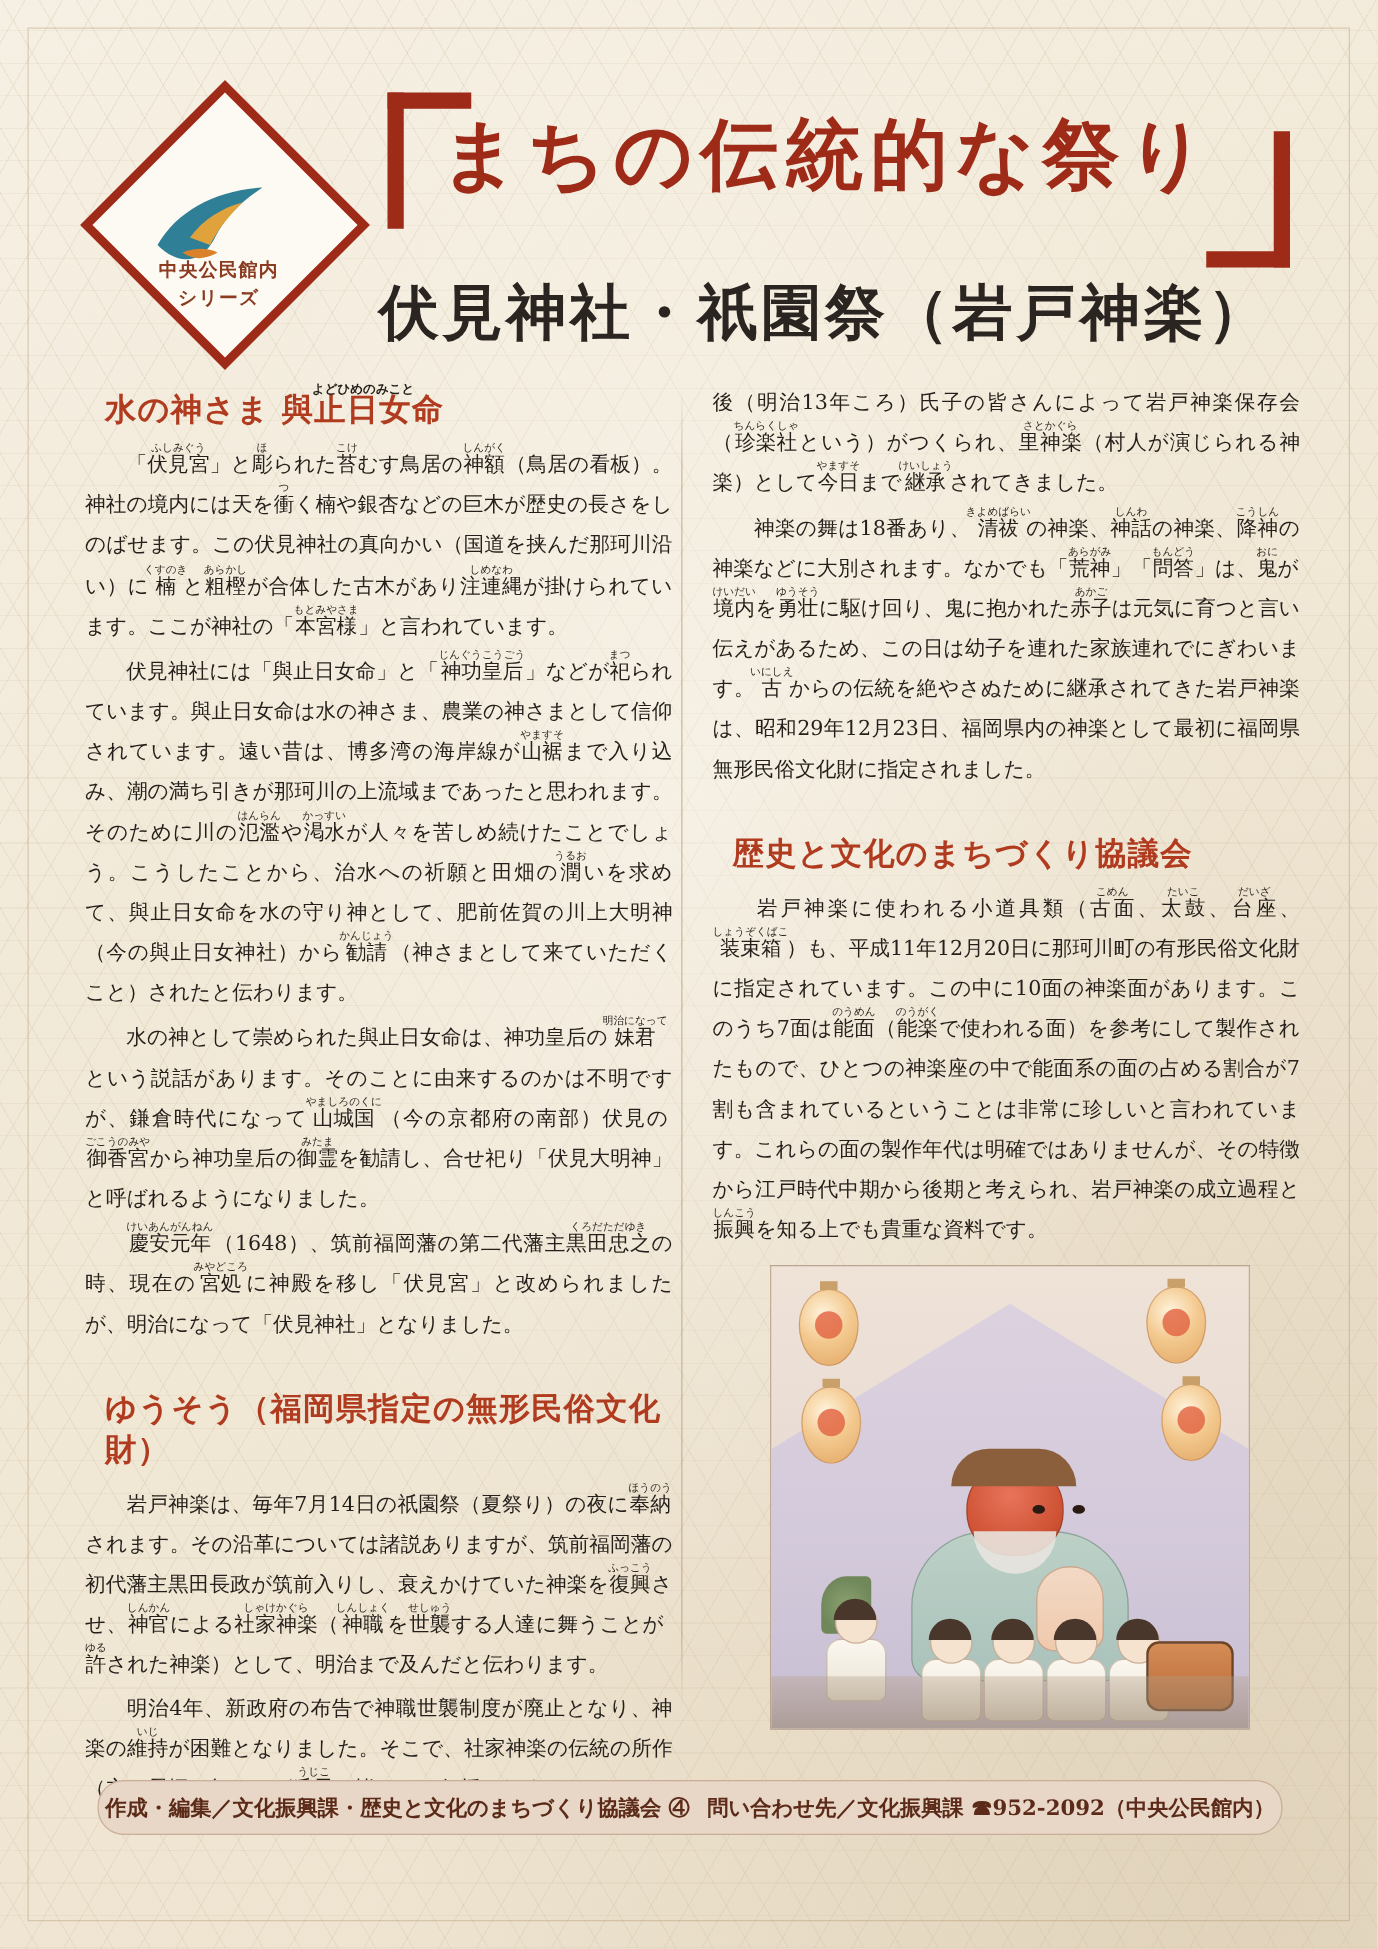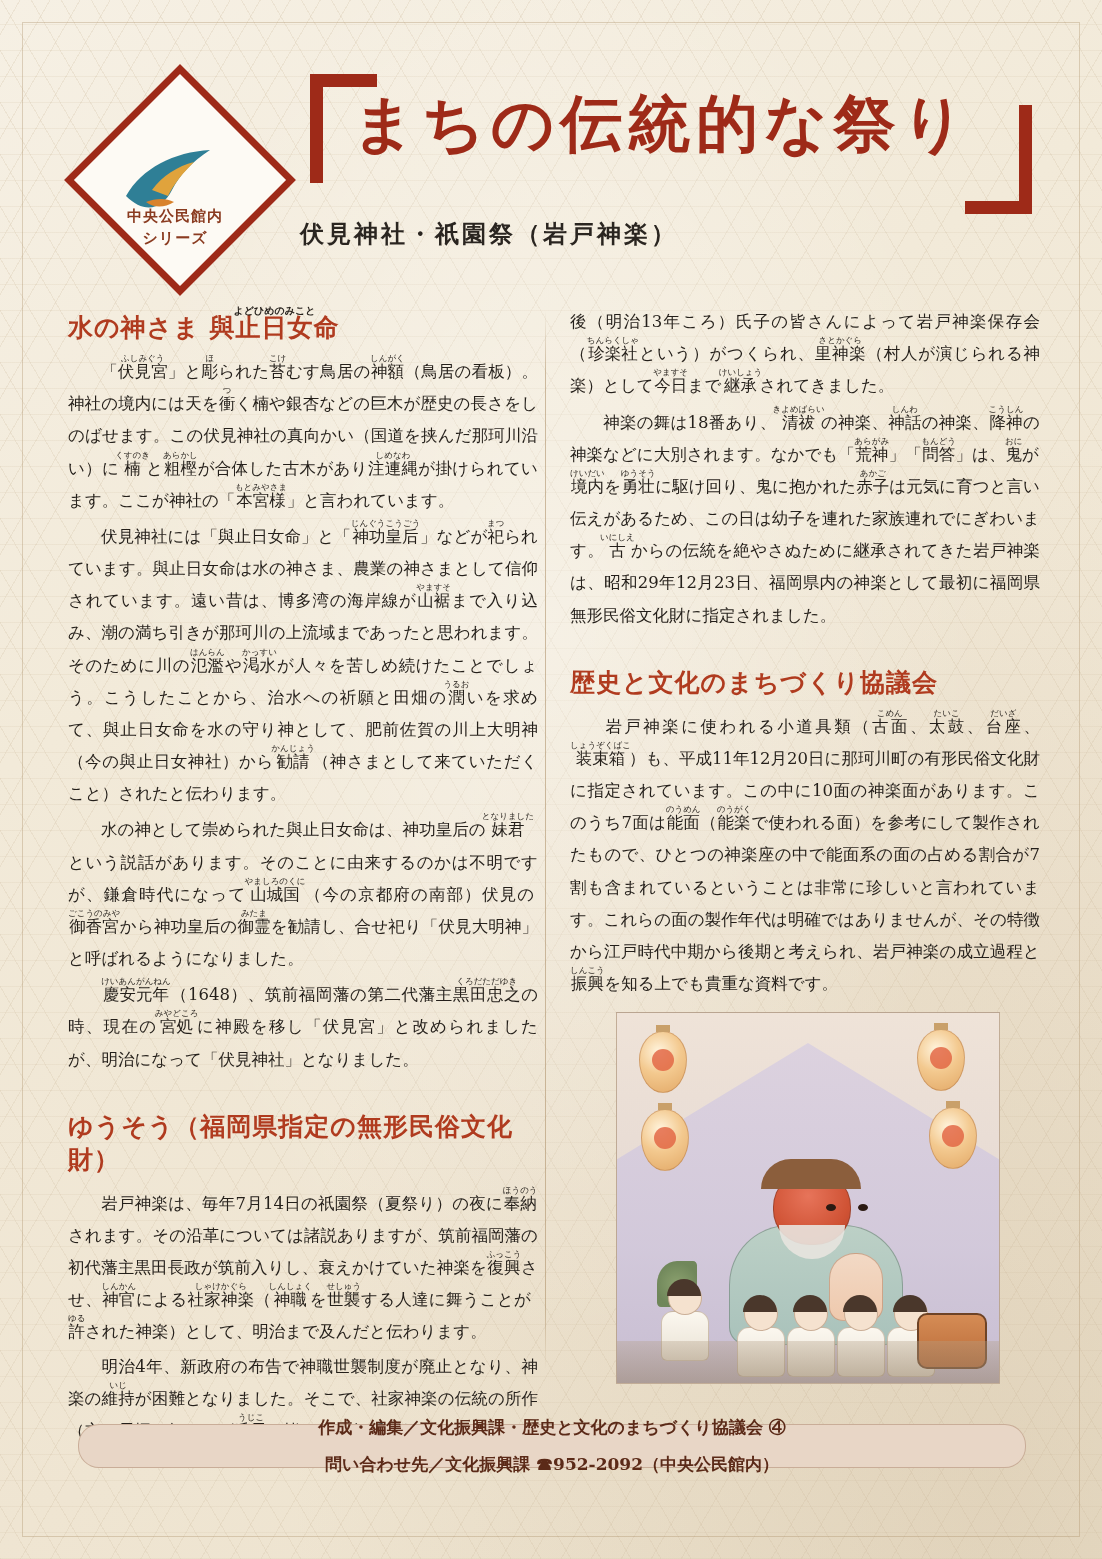--- a/index.html
+++ b/index.html
@@ -56,34 +56,34 @@
   .title-wrap{position:absolute;left:300px;top:78px;width:760px;height:130px;}
   .bracket-l,.bracket-r{position:absolute;color:#9e2a18;}
   .bracket-l{left:10px;top:-4px;width:54px;height:96px;border-top:13px solid #9e2a18;border-left:13px solid #9e2a18;}
   .bracket-r{right:28px;bottom:-6px;width:54px;height:96px;border-bottom:13px solid #9e2a18;border-right:13px solid #9e2a18;}
   .main-title{
     position:absolute;left:52px;top:4px;width:680px;text-align:left;
     font-size:62px;font-weight:bold;color:#9e2a18;letter-spacing:6px;
     font-family:"DejaVu Serif","Liberation Serif",serif;
   }
   .sub-title{
-    position:absolute;left:300px;top:218px;width:720px;text-align:left;
-    font-size:24px;font-weight:bold;color:#2a2520;letter-spacing:3px;
+    position:absolute;left:300px;top:218px;width:720px;text-align:center;
+    font-size:48px;font-weight:bold;color:#2a2520;letter-spacing:3px;
     font-family:Liberation Mono, monospace;
   }
   
   .col{position:absolute;top:306px;width:470px;}
   .col-left{left:68px;}
   .col-right{left:570px;}
   .divider{
     position:absolute;left:545px;top:310px;width:1px;height:1060px;
     background:linear-gradient(to bottom, rgba(170,140,100,0) 0%, rgba(170,140,100,.55) 6%, rgba(170,140,100,.55) 94%, rgba(170,140,100,0) 100%);
   }
   h2.sec{
-    font-size:25px;color:#b03b1f;font-weight:bold;margin:0 0 10px 0;
+    font-size:25px;color:#b03b1f;font-weight:bold;margin:0 0 10px 16px;
     font-family:"DejaVu Serif","Liberation Serif",serif;letter-spacing:1px;
   }
   h2.sec.spaced{margin-top:34px;}
   p.body{
     font-size:16.5px;line-height:1.95;color:#241f1a;margin:0 0 2px 0;
     text-indent:1em;text-align:justify;
     font-family:"DejaVu Serif","Liberation Serif",serif;
   }
   ruby{ruby-align:center;}
   rt{font-size:8.5px;color:#241f1a;letter-spacing:0;}
@@ -153,21 +153,20 @@
   }
   .branch{position:absolute;left:40px;bottom:76px;width:40px;height:46px;background:radial-gradient(circle at 50% 50%, #7f9a5c 0%, #5f7c44 70%);border-radius:50% 10% 50% 10%;opacity:.85;}
   .ground{position:absolute;left:0;bottom:0;width:382px;height:42px;background:linear-gradient(180deg,rgba(180,160,135,.35),rgba(150,130,105,.55));}
   
   .footer{
     position:absolute;left:78px;top:1424px;width:946px;height:42px;
     border-radius:21px;background:#e8d6c6;border:1px solid rgba(165,125,95,.45);
     display:flex;align-items:center;justify-content:center;gap:14px;
     font-size:17px;color:#5b2a18;font-weight:bold;
     font-family:"DejaVu Serif","Liberation Serif",serif;
-    flex-direction:column;
   }
   .footer span{white-space:nowrap;}
 </style>
 </head>
 <body>
 
 <div class="page"></div>
 <div class="inner-frame"></div>
 
 <div class="header">
@@ -208,21 +207,21 @@
 
   <p class="body">
     　「<ruby>伏見宮<rt>ふしみぐう</rt></ruby>」と<ruby>彫<rt>ほ</rt></ruby>られた<ruby>苔<rt>こけ</rt></ruby>むす鳥居の<ruby>神額<rt>しんがく</rt></ruby>（鳥居の看板）。神社の境内には天を<ruby>衝<rt>つ</rt></ruby>く楠や銀杏などの巨木が歴史の長さをしのばせます。この伏見神社の真向かい（国道を挟んだ那珂川沿い）に<ruby>楠<rt>くすのき</rt></ruby>と<ruby>粗樫<rt>あらかし</rt></ruby>が合体した古木があり<ruby>注連縄<rt>しめなわ</rt></ruby>が掛けられています。ここが神社の「<ruby>本宮様<rt>もとみやさま</rt></ruby>」と言われています。
   </p>
 
   <p class="body">
     　伏見神社には「與止日女命」と「<ruby>神功皇后<rt>じんぐうこうごう</rt></ruby>」などが<ruby>祀<rt>まつ</rt></ruby>られています。與止日女命は水の神さま、農業の神さまとして信仰されています。遠い昔は、博多湾の海岸線が<ruby>山裾<rt>やますそ</rt></ruby>まで入り込み、潮の満ち引きが那珂川の上流域まであったと思われます。そのために川の<ruby>氾濫<rt>はんらん</rt></ruby>や<ruby>渇水<rt>かっすい</rt></ruby>が人々を苦しめ続けたことでしょう。こうしたことから、治水への祈願と田畑の<ruby>潤<rt>うるお</rt></ruby>いを求めて、與止日女命を水の守り神として、肥前佐賀の川上大明神（今の與止日女神社）から<ruby>勧請<rt>かんじょう</rt></ruby>（神さまとして来ていただくこと）されたと伝わります。
   </p>
 
   <p class="body">
-    　水の神として崇められた與止日女命は、神功皇后の<ruby>妹君<rt>となりました</rt></ruby>という説話があります。そのことに由来するのかは不明ですが、鎌倉時代になって<ruby>山城国<rt>やましろのくに</rt></ruby>（今の京都府の南部）伏見の<ruby>御香宮<rt>ごこうのみや</rt></ruby>から神功皇后の<ruby>御霊<rt>みたま</rt></ruby>を勧請し、合せ祀り「伏見大明神」と呼ばれるようになりました。
+    　水の神として崇められた與止日女命は、神功皇后の<ruby>妹君<rt>明治になって</rt></ruby>という説話があります。そのことに由来するのかは不明ですが、鎌倉時代になって<ruby>山城国<rt>やましろのくに</rt></ruby>（今の京都府の南部）伏見の<ruby>御香宮<rt>ごこうのみや</rt></ruby>から神功皇后の<ruby>御霊<rt>みたま</rt></ruby>を勧請し、合せ祀り「伏見大明神」と呼ばれるようになりました。
   </p>
 
   <p class="body">
     　<ruby>慶安元年<rt>けいあんがんねん</rt></ruby>（1648）、筑前福岡藩の第二代藩主<ruby>黒田忠之<rt>くろだただゆき</rt></ruby>の時、現在の<ruby>宮処<rt>みやどころ</rt></ruby>に神殿を移し「伏見宮」と改められましたが、明治になって「伏見神社」となりました。
   </p>
 
   <h2 class="sec spaced">ゆうそう（福岡県指定の無形民俗文化財）</h2>
 
   <p class="body">
     　岩戸神楽は、毎年7月14日の祇園祭（夏祭り）の夜に<ruby>奉納<rt>ほうのう</rt></ruby>されます。その沿革については諸説ありますが、筑前福岡藩の初代藩主黒田長政が筑前入りし、衰えかけていた神楽を<ruby>復興<rt>ふっこう</rt></ruby>させ、<ruby>神官<rt>しんかん</rt></ruby>による<ruby>社家神楽<rt>しゃけかぐら</rt></ruby>（<ruby>神職<rt>しんしょく</rt></ruby>を<ruby>世襲<rt>せしゅう</rt></ruby>する人達に舞うことが<ruby>許<rt>ゆる</rt></ruby>された神楽）として、明治まで及んだと伝わります。

